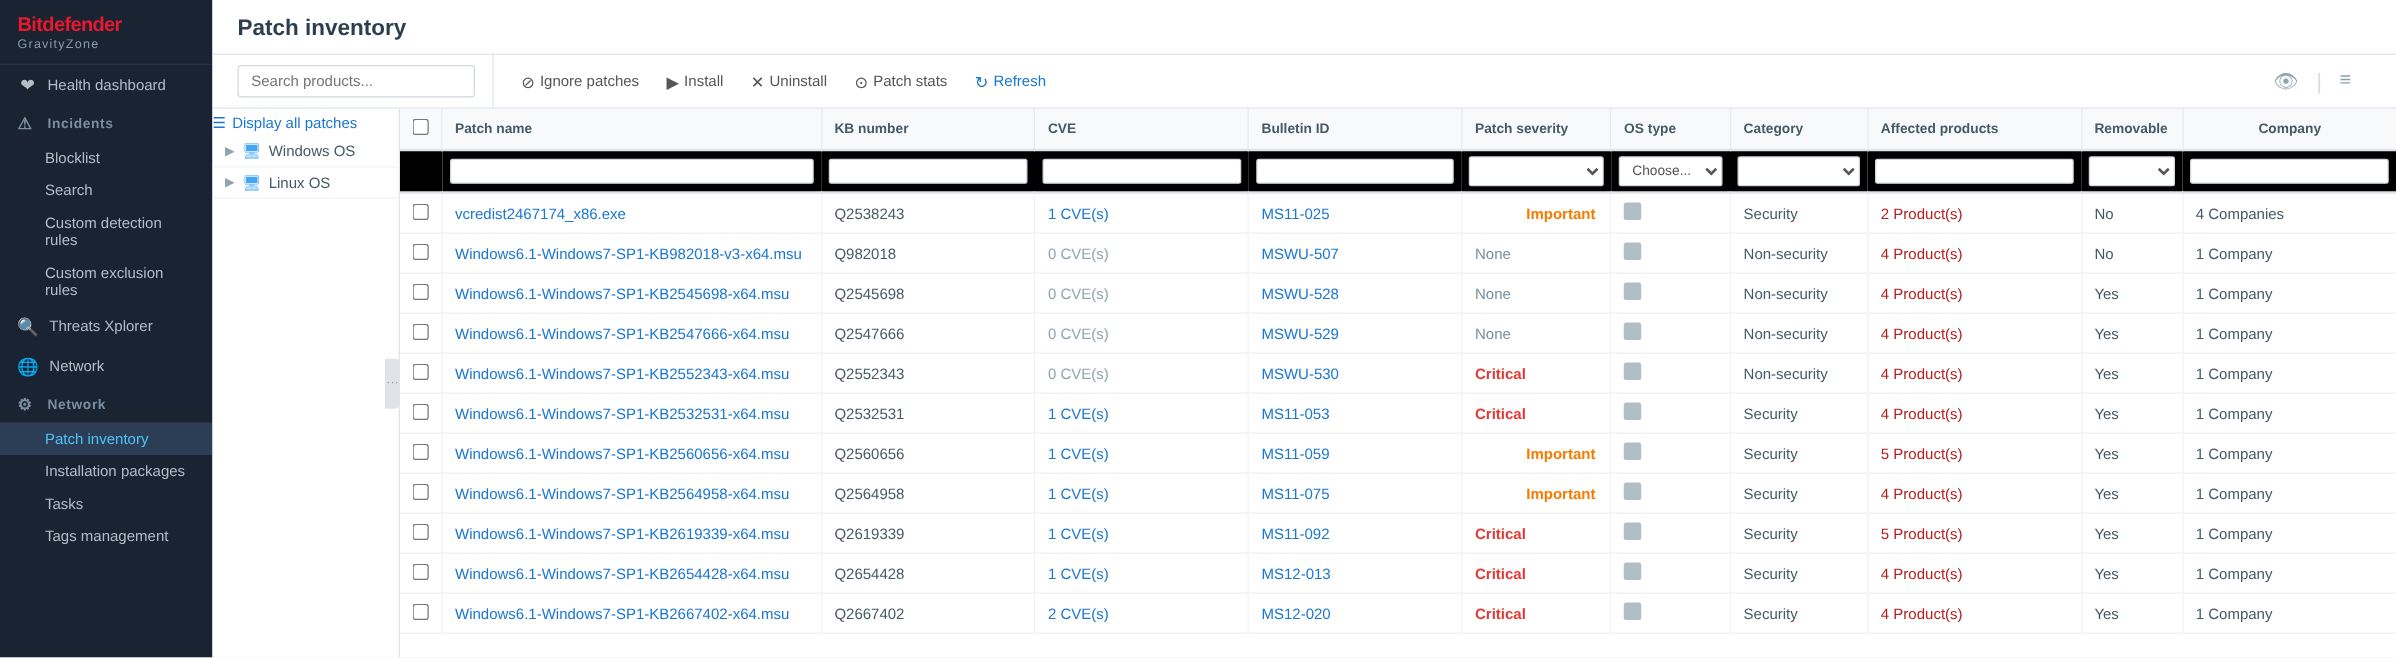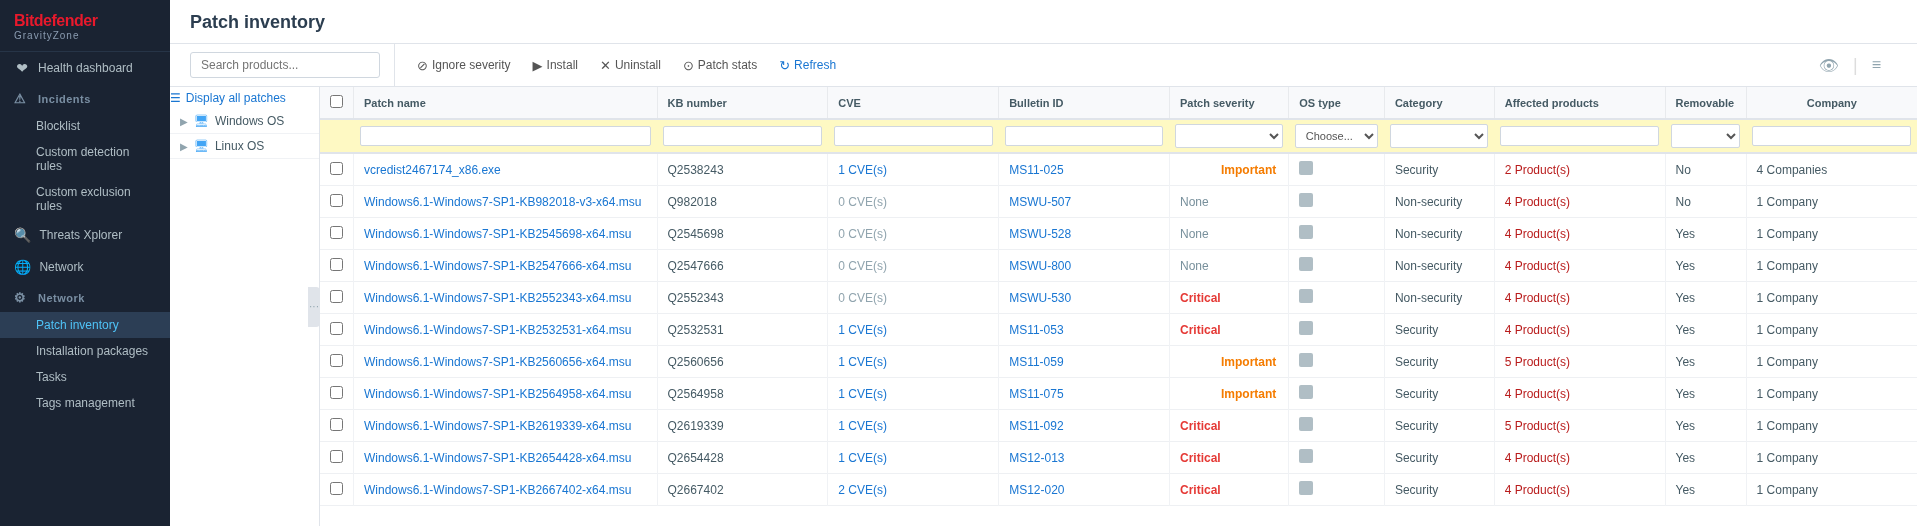--- a/index.html
+++ b/index.html
@@ -177,21 +177,21 @@
       text-align: left;
       font-weight: 600;
       color: #455a64;
       white-space: nowrap;
       border-right: 1px solid #e8eaed;
       font-size: 11px;
     }
     thead th:last-child { border-right: none; text-align: center; }
     .filter-row td {
       padding: 4px 6px;
-      background: #fef9c3;
+      background: #000000;
       border-bottom: 1px solid #e0e4ea;
     }
     .filter-row input, .filter-row select {
       width: 100%;
       padding: 3px 6px;
       border: 1px solid #d0d7df;
       border-radius: 2px;
       font-size: 11px;
       background: #fff;
       color: #555;
@@ -284,20 +284,23 @@
       <span>Health dashboard</span>
     </div>
     <div class="sidebar-section-header">
       <span class="icon">⚠</span>
       <span>Incidents</span>
     </div>
     <div class="sidebar-sub-item">
       <span>Blocklist</span>
     </div>
     <div class="sidebar-sub-item">
+      <span>Search</span>
+    </div>
+    <div class="sidebar-sub-item">
       <span>Custom detection rules</span>
     </div>
     <div class="sidebar-sub-item">
       <span>Custom exclusion rules</span>
     </div>
     <div class="sidebar-item">
       <span class="icon">🔍</span>
       <span>Threats Xplorer</span>
     </div>
     <div class="sidebar-item">
@@ -329,21 +332,21 @@
     <div class="page-title">Patch inventory</div>
   </div>
 
   <div class="sub-nav">
     <div class="sub-nav-left">
       <input class="search-products-input" type="text" placeholder="Search products..." style="">
     </div>
     <div class="toolbar">
       <button class="toolbar-btn">
         <span class="btn-icon">⊘</span>
-        <span>Ignore severity</span>
+        <span>Ignore patches</span>
       </button>
       <button class="toolbar-btn">
         <span class="btn-icon">▶</span>
         <span>Install</span>
       </button>
       <button class="toolbar-btn">
         <span class="btn-icon">✕</span>
         <span>Uninstall</span>
       </button>
       <button class="toolbar-btn">
@@ -534,21 +537,21 @@
       <input type="checkbox" style="">
     </td>
     <td>
       <a class="td-link">Windows6.1-Windows7-SP1-KB2547666-x64.msu</a>
     </td>
     <td>Q2547666</td>
     <td>
       <span class="cve-gray">0 CVE(s)</span>
     </td>
     <td>
-      <a class="td-link">MSWU-800</a>
+      <a class="td-link">MSWU-529</a>
     </td>
     <td>
       <span class="sev-none">None</span>
     </td>
     <td>
       <span class="os-icon"></span>
     </td>
     <td>Non-security</td>
     <td>
       <a class="products-link">4 Product(s)</a>

